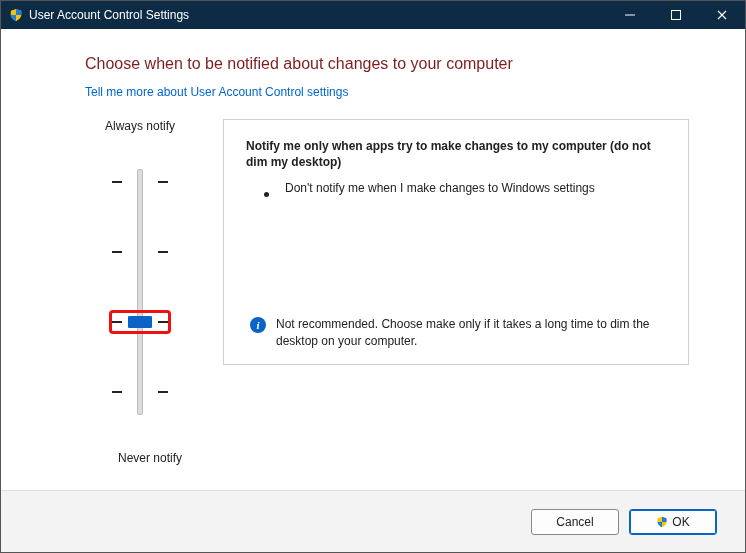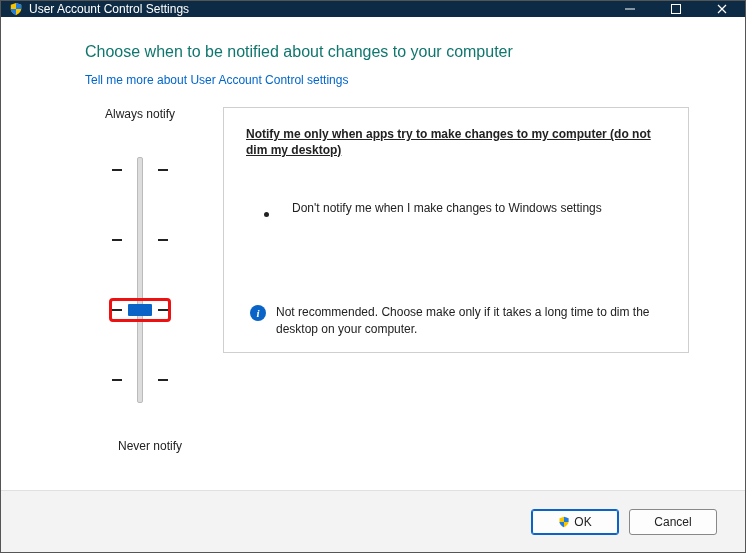--- a/index.html
+++ b/index.html
@@ -1,41 +1,41 @@
 <!DOCTYPE html>
 <html><head>
 <meta charset="utf-8">
 <style>
   * { box-sizing: border-box; margin: 0; padding: 0; }
   html, body { width: 746px; height: 553px; font-family: "Segoe UI", Tahoma, sans-serif; font-size: 12px; background: #fff; overflow: hidden; }
   .window { width: 746px; height: 553px; border: 1px solid #555; display: flex; flex-direction: column; }
-  .titlebar { background: #0d2b45; height: 16px; display: flex; align-items: center; color: #fff; padding-left: 8px; }
+  .titlebar { background: #0d2b45; height: 28px; display: flex; align-items: center; color: #fff; padding-left: 8px; }
   .titlebar .shield { margin-right: 6px; display: inline-flex; }
   .title-text { font-size: 12px; flex: 0 0 auto; }
   .title-spacer { flex: 1; }
   .winbtn { width: 46px; height: 32px; display: flex; align-items: center; justify-content: center; color: #fff; }
   .content { flex: 1; padding: 26px 56px 0 84px; position: relative; }
-  .heading { color: #0f766e; font-size: 16px; font-weight: 400; margin-bottom: 12px; }
+  .heading { color: #7f1d1d; font-size: 16px; font-weight: 400; margin-bottom: 12px; }
   .desc { color: #222; line-height: 1.35; margin-bottom: 2px; }
   .help-link { color: #0066cc; cursor: pointer; display: inline-block; margin-bottom: 20px; }
   .body-row { display: flex; align-items: flex-start; gap: 28px; }
   .slider-col { width: 110px; display: flex; flex-direction: column; align-items: center; gap: 28px; }
   .slider-label { font-size: 12px; color: #222; margin-bottom: 8px; text-align: center; }
   .slider-label.bottom { margin-top: 8px; margin-bottom: 0; margin-left: 20px; }
   .track-wrap { position: relative; height: 246px; width: 60px; display: flex; justify-content: center; }
   .track-line { width: 6px; height: 100%; background: #ddd; border: 1px solid #bbb; border-radius: 2px; position: relative; }
   .tick-row { position: absolute; left: 0; right: 0; display: flex; justify-content: space-between; align-items: center; width: 60px; pointer-events: none; }
   .tick { width: 10px; height: 2px; background: #222; }
   .tick-l { margin-left: 2px; }
   .tick-r { margin-right: 2px; }
   .thumb { position: absolute; left: 50%; transform: translateX(-50%); width: 24px; height: 12px; background: #0a64c8; border-radius: 1px; z-index: 2; }
   .highlight-ring { position: absolute; left: 50%; transform: translateX(-50%); width: 62px; height: 24px; border: 3px solid #e11; border-radius: 4px; z-index: 1; }
   .panel { border: 1px solid #cfcfcf; flex: 1; height: 246px; padding: 18px 20px 14px 22px; display: flex; flex-direction: column; }
-  .panel-title { font-weight: 600; color: #222; margin-bottom: 10px; line-height: 1.35; text-decoration: underline; }
-  .bullet-row { display: flex; align-items: flex-end; gap: 23px; padding-left: 18px; margin-top: 32px; }
+  .panel-title { font-weight: 600; color: #222; margin-bottom: 10px; line-height: 1.35; }
+  .bullet-row { display: flex; align-items: flex-end; gap: 16px; padding-left: 18px; }
   .bullet-dot { width: 5px; height: 5px; background: #222; border-radius: 50%; margin-top: 6px; flex: 0 0 auto; }
   .bullet-text { color: #222; line-height: 1.4; }
   .panel-spacer { flex: 1; }
   .note-row { display: flex; align-items: flex-start; gap: 10px; padding-left: 4px; }
   .info-icon { width: 16px; height: 16px; border-radius: 50%; background: #0a64c8; color: #fff; font-weight: bold; font-style: italic; font-size: 11px; display: flex; align-items: center; justify-content: center; flex: 0 0 auto; margin-top: 1px; font-family: Georgia, serif; }
   .note-text { color: #222; line-height: 1.4; }
   .footer { height: 62px; border-top: 1px solid #e0e0e0; background: #f3f3f3; display: flex; align-items: center; justify-content: flex-end; padding-right: 28px; gap: 10px; }
   .btn { min-width: 88px; height: 26px; border: 1px solid #888; border-radius: 3px; background: #fdfdfd; display: inline-flex; align-items: center; justify-content: center; font-size: 12px; color: #222; cursor: pointer; padding: 0 12px; }
   .btn.primary { border: 1px solid #0a64c8; box-shadow: 0 0 0 1px #0a64c8 inset; }
   .btn .shield-sm { margin-right: 4px; display: inline-flex; }
@@ -111,27 +111,27 @@
         <div class="panel-spacer"></div>
         <div class="note-row">
           <span class="info-icon">i</span>
           <span class="note-text">Not recommended. Choose make only if it takes a long time to dim the desktop on your computer.</span>
         </div>
       </div>
     </div>
   </div>
 
   <div class="footer">
+    <div class="btn">
+      <span>Cancel</span>
+    </div>
     <div class="btn primary">
       <span class="shield-sm">
         <svg width="12" height="12" viewBox="0 0 16 16">
           <path d="M8 1 L14 3 V8 C14 12 8 15 8 15 C8 15 2 12 2 8 V3 Z" fill="#f7c600"></path>
           <path d="M8 1 L14 3 V8 H8 Z" fill="#1f7de0"></path>
           <path d="M8 8 H2 V8 C2 12 8 15 8 15 Z" fill="#1f7de0"></path>
         </svg>
       </span>
       <span>OK</span>
     </div>
-    <div class="btn">
-      <span>Cancel</span>
-    </div>
   </div>
 </div>
 
 </body></html>

